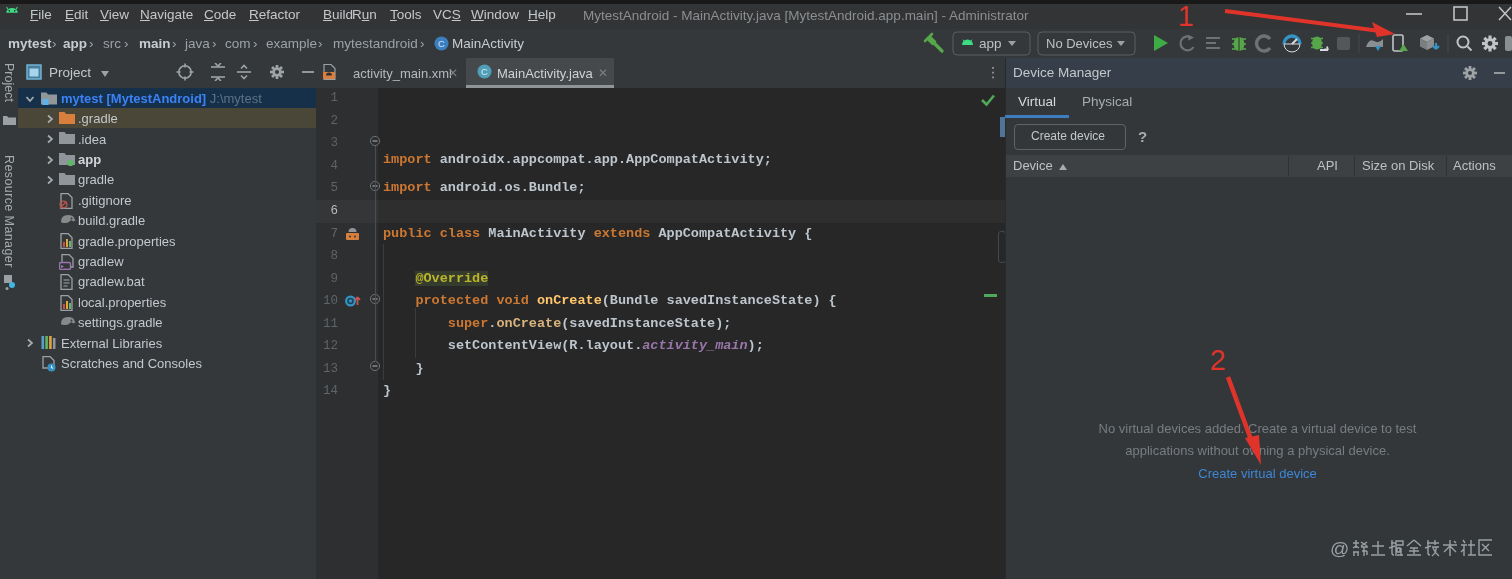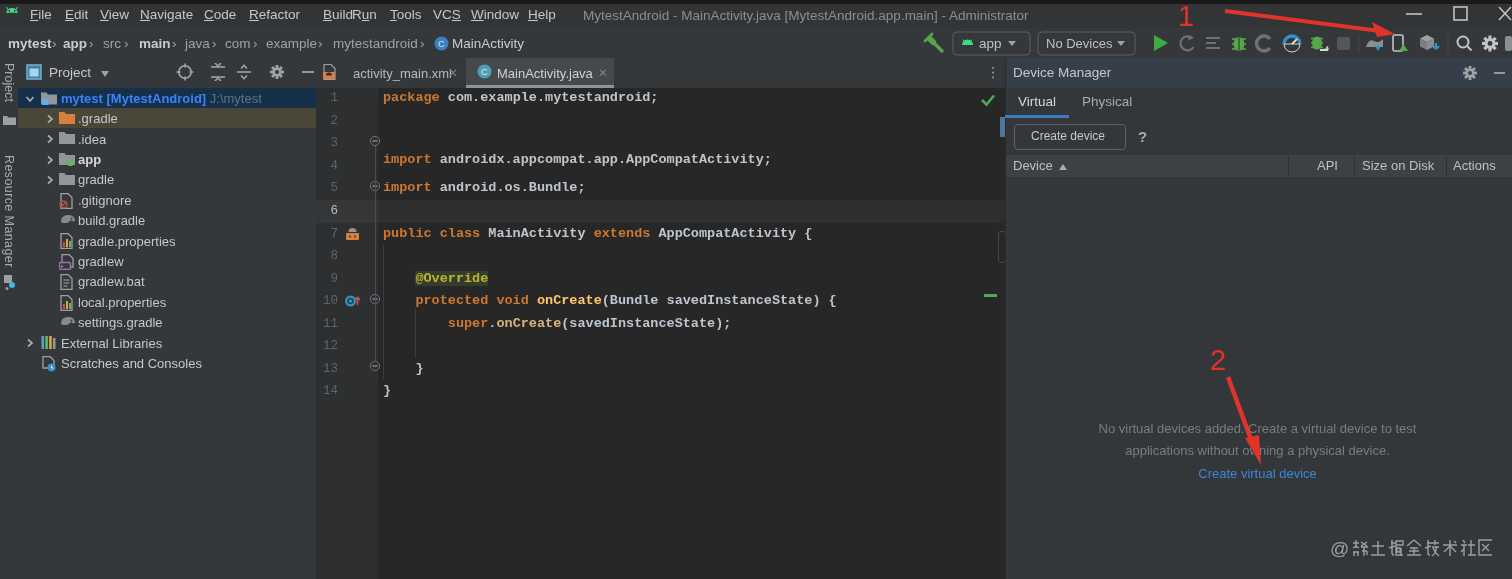--- a/index.html
+++ b/index.html
@@ -371,27 +371,27 @@
   <div class="ln" style="top:177.4px;">5</div>
   <div class="ln" style="top:199.9px;color:#b9bec2;">6</div>
   <div class="ln" style="top:222.5px;">7</div>
   <div class="ln" style="top:245.0px;">8</div>
   <div class="ln" style="top:267.6px;">9</div>
   <div class="ln" style="top:290.1px;">10</div>
   <div class="ln" style="top:312.7px;">11</div>
   <div class="ln" style="top:335.2px;">12</div>
   <div class="ln" style="top:357.8px;">13</div>
   <div class="ln" style="top:380.3px;">14</div>
-  <div class="cl" style="top:87.2px;"><span class="kw">package</span> com.example.mytestandroid;</div>
   <div class="cl" style="top:149px;"><span class="kw">import</span> androidx.appcompat.app.AppCompatActivity;</div>
   <div class="cl" style="top:177.4px;"><span class="kw">import</span> android.os.Bundle;</div>
   <div class="cl" style="top:222.5px;"><span class="kw">public class</span> MainActivity <span class="kw">extends</span> AppCompatActivity {</div>
   <div class="cl" style="top:267.6px;">    <span style="color:#bbb529;background:rgba(90,110,60,0.30);">@Override</span></div>
   <div class="cl" style="top:312.7px;">        <span class="kw">super</span>.<span style="color:#d8b37c;">onCreate</span>(savedInstanceState);</div>
   <div class="cl" style="top:290.1px;">    <span class="kw">protected void</span> <span style="color:#ffc66d;">onCreate</span>(Bundle savedInstanceState) {</div>
+  <div class="cl" style="top:335.2px;">        setContentView(R.layout.<span style="color:#9876aa;font-style:italic;">activity_main</span>);</div>
   <div class="cl" style="top:357.8px;">    }</div>
   <div class="cl" style="top:380.3px;">}</div>
 
   <svg class="abs" style="left:345px;top:226px;" width="15" height="15" viewBox="0 0 15 15">
     <rect x="1" y="7" width="13" height="7" rx="1" fill="#d87f3e"></rect>
     <path d="M3.5 6 a4 4 0 0 1 8 0 z" fill="#8f959a"></path>
     <circle cx="5" cy="10.5" r="1" fill="#33373a"></circle>
       <circle cx="10" cy="10.5" r="1" fill="#33373a"></circle>
   </svg>
   <svg class="abs" style="left:344px;top:293px;" width="20" height="16" viewBox="0 0 20 16">

